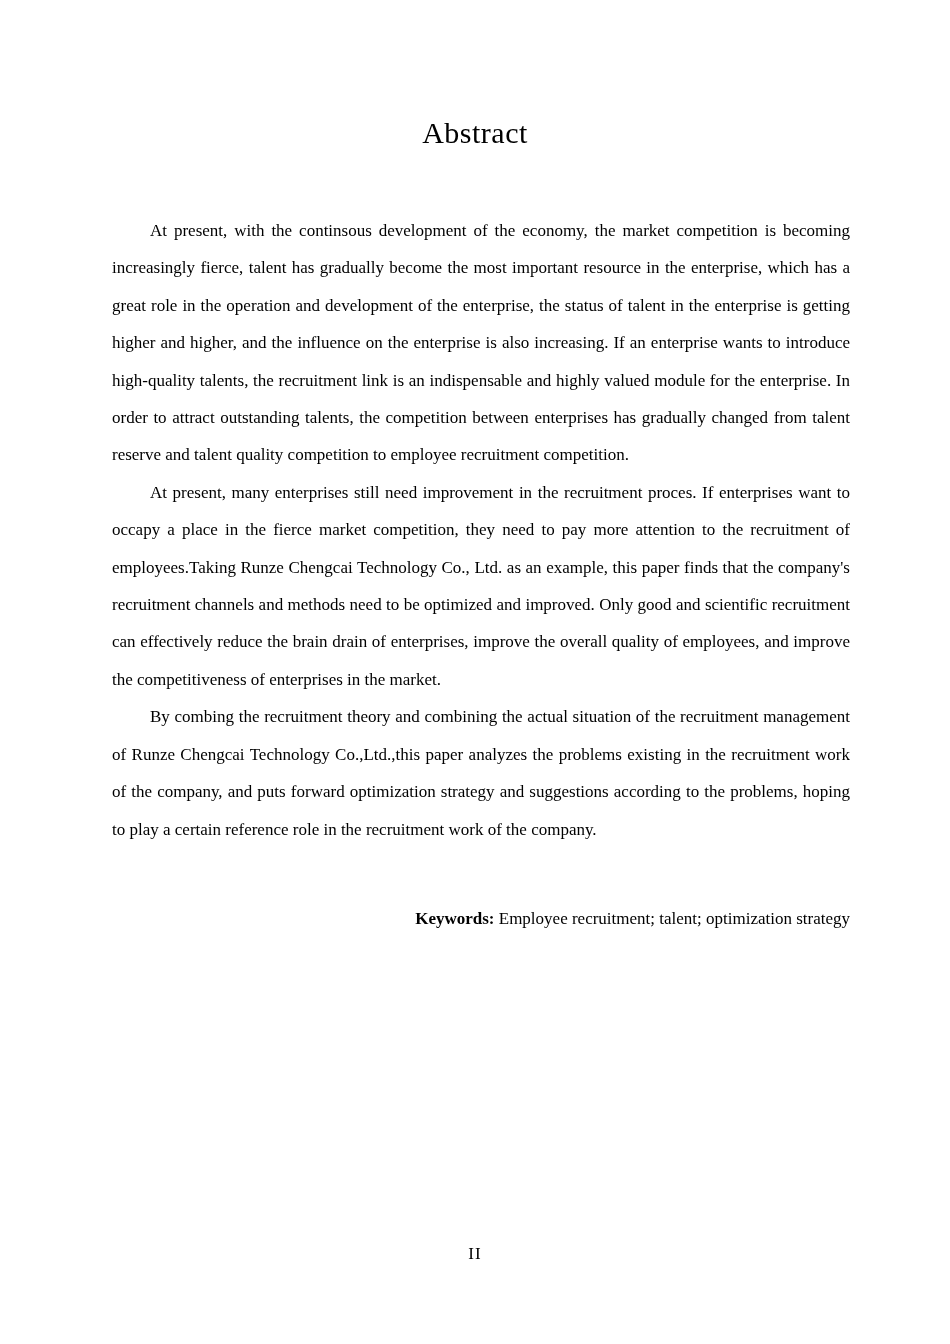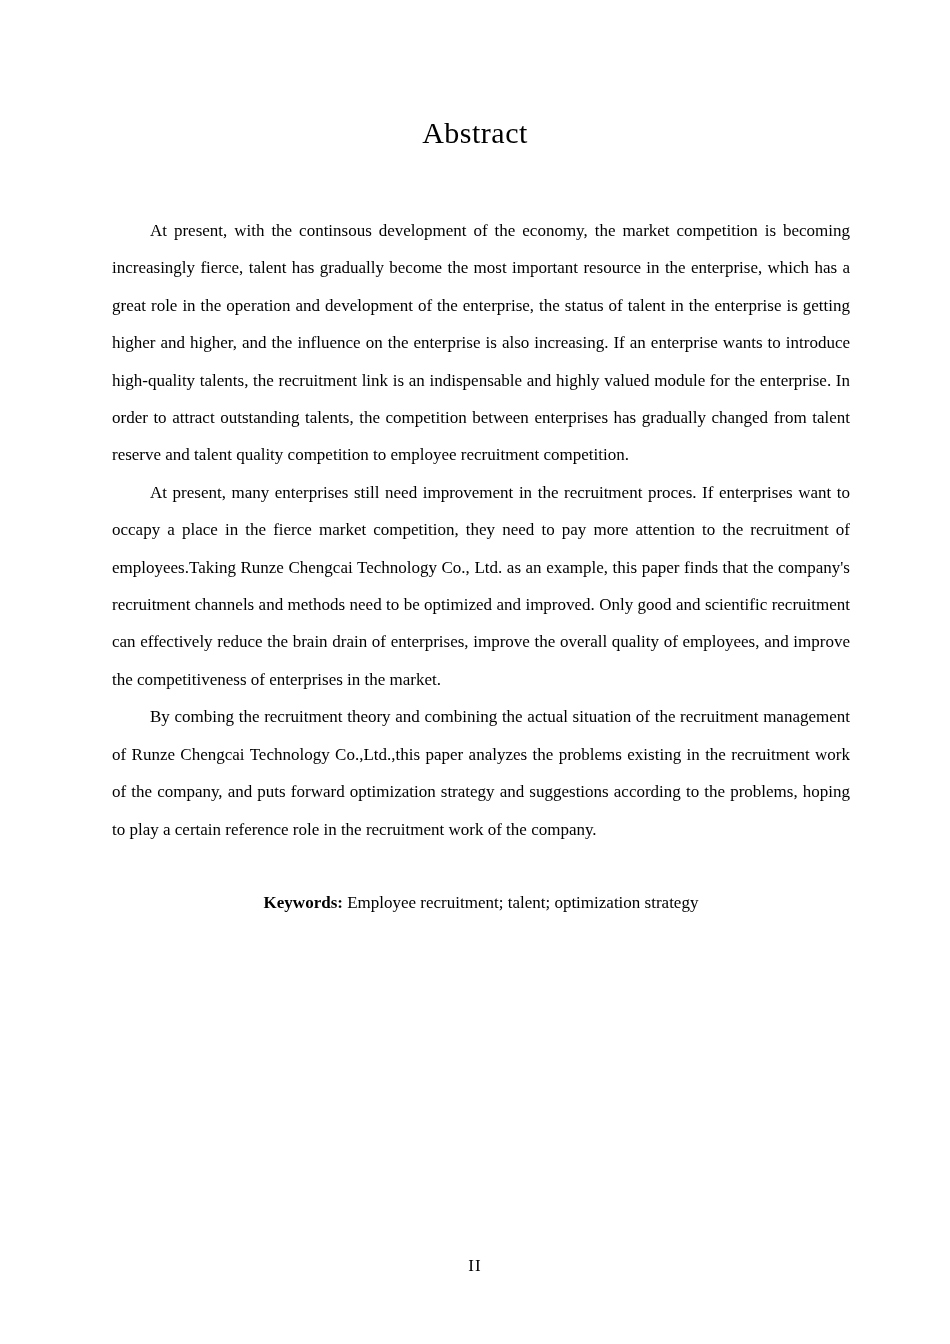--- a/index.html
+++ b/index.html
@@ -36,36 +36,35 @@
     font-size: 17px;
     line-height: 37.4px;
     text-align: justify;
   }
   .para {
     margin: 0;
     padding: 0;
     text-indent: 38px;
   }
   .keywords {
-    margin-top: 36px;
+    margin-top: 52px;
     text-indent: 0;
-    text-align: center;
+    text-align: right;
   }
   .kw-label {
     font-weight: 700;
   }
   .page-number {
     position: absolute;
     top: 1244px;
     left: 0;
     width: 100%;
     text-align: center;
     font-size: 17px;
     letter-spacing: 1px;
-    margin-top: 12px;
   }
 </style>
 </head>
 <body>
 
 <div class="page">
 
   <h1 class="title">Abstract</h1>
 
   <div class="body-text">

